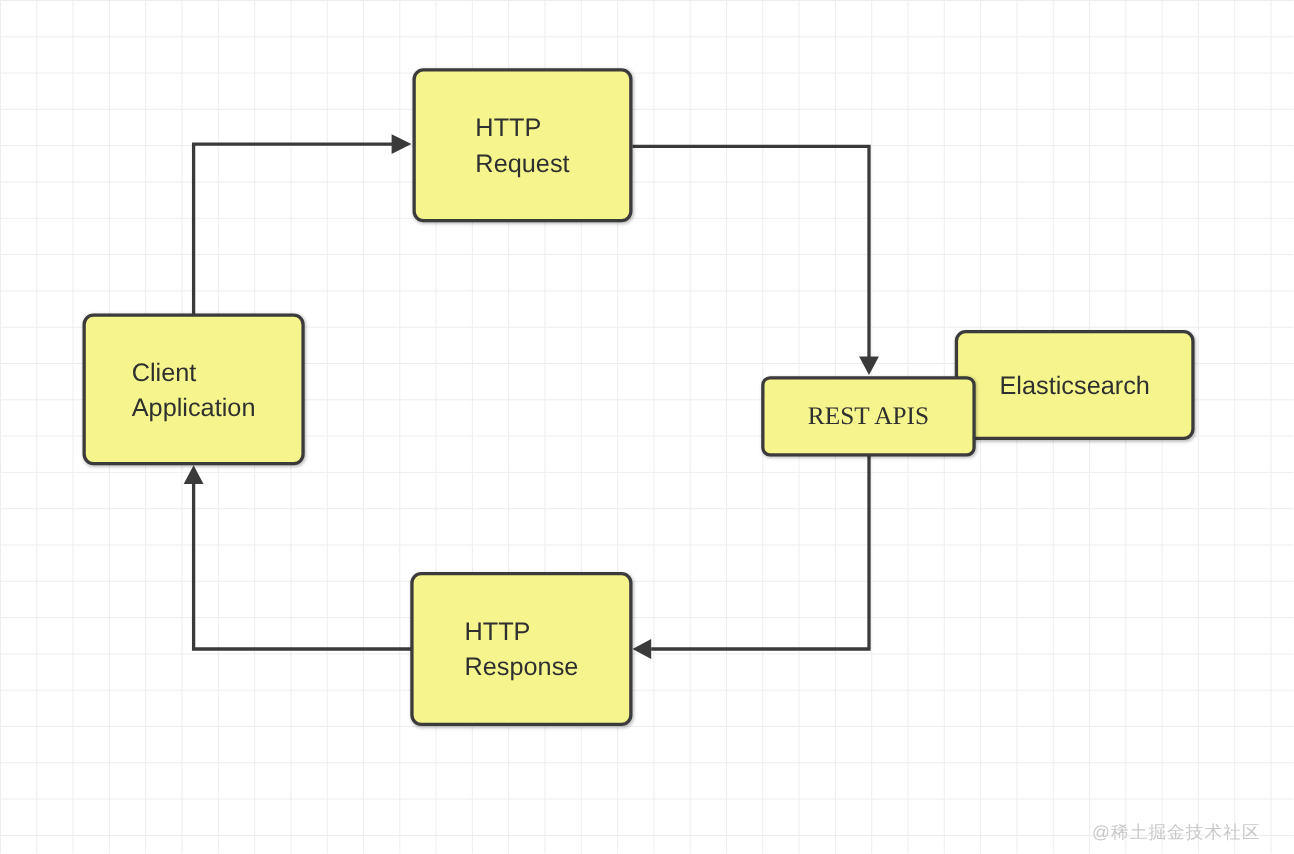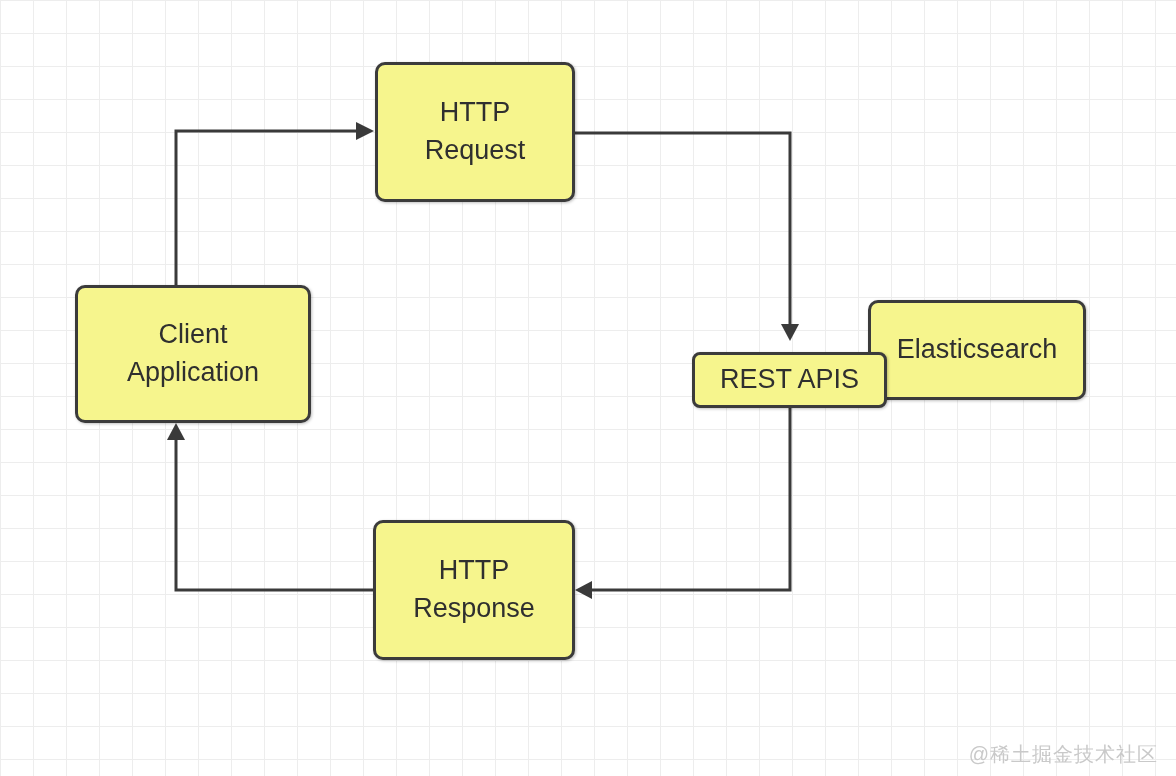--- a/index.html
+++ b/index.html
@@ -27,37 +27,37 @@
   }
   .node {
     position: absolute;
     box-sizing: border-box;
     background: #f6f58d;
     border: 3px solid #3b3b3b;
     border-radius: 10px;
     display: flex;
     align-items: center;
     justify-content: center;
-    text-align: center;
+    text-align: left;
     color: #2f2f2f;
-    font-size: 27px;
+    font-size: 23px;
     line-height: 1.4;
     white-space: pre-line;
     box-shadow: 1px 1px 3px rgba(0,0,0,0.25);
   }
   .node-http-request   { left: 375px; top:  62px; width: 200px; height: 140px; }
-  .node-client-app     { left:  75px; top: 285px; width: 236px; height: 138px; }
+  .node-client-app     { left:  75px; top: 285px; width: 202px; height: 138px; }
   .node-elasticsearch  { left: 868px; top: 300px; width: 218px; height: 100px; }
-  .node-rest-apis      { left: 692px; top: 352px; width: 195px; height:  56px; border-radius: 8px; }
+  .node-rest-apis      { left: 692px; top: 342px; width: 195px; height:  73px; border-radius: 8px; font-family: Liberation Serif, serif; }
   .node-http-response  { left: 373px; top: 520px; width: 202px; height: 140px; }
   .watermark {
     position: absolute;
-    right: 18px;
+    right: 30px;
     bottom: 8px;
-    font-size: 20px;
+    font-size: 16px;
     color: #c9c9c9;
     letter-spacing: 1px;
     user-select: none;
   }
 </style>
 </head>
 <body>
 
 <div class="canvas">
 

